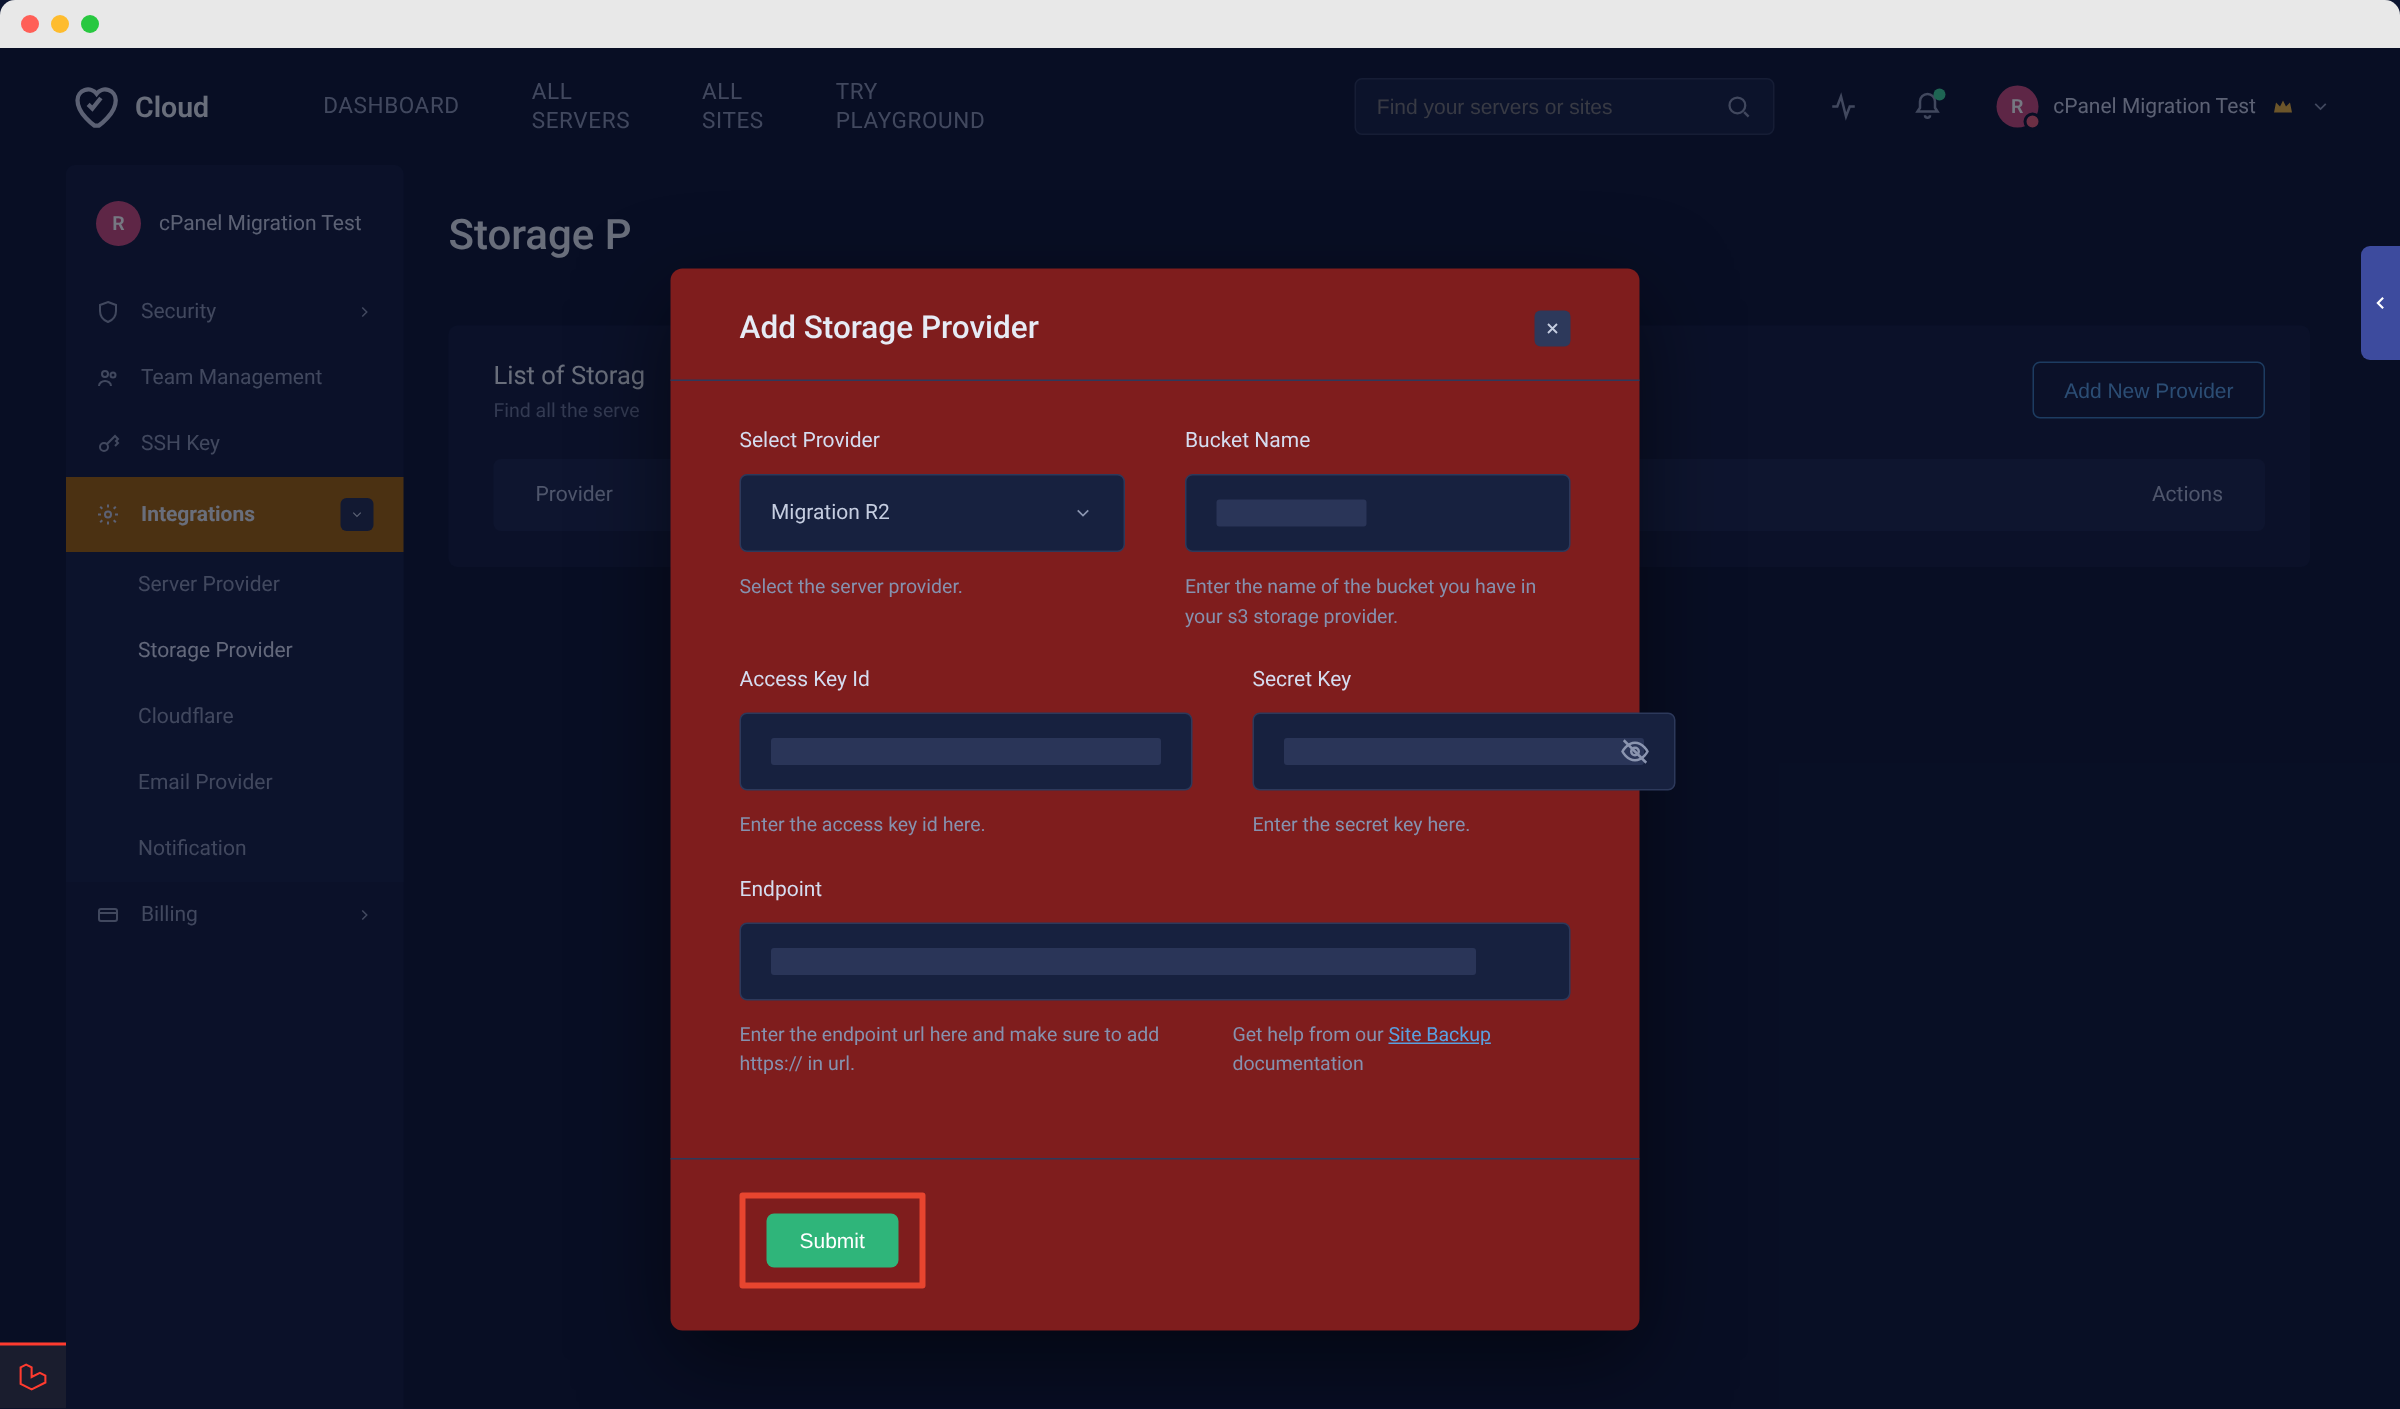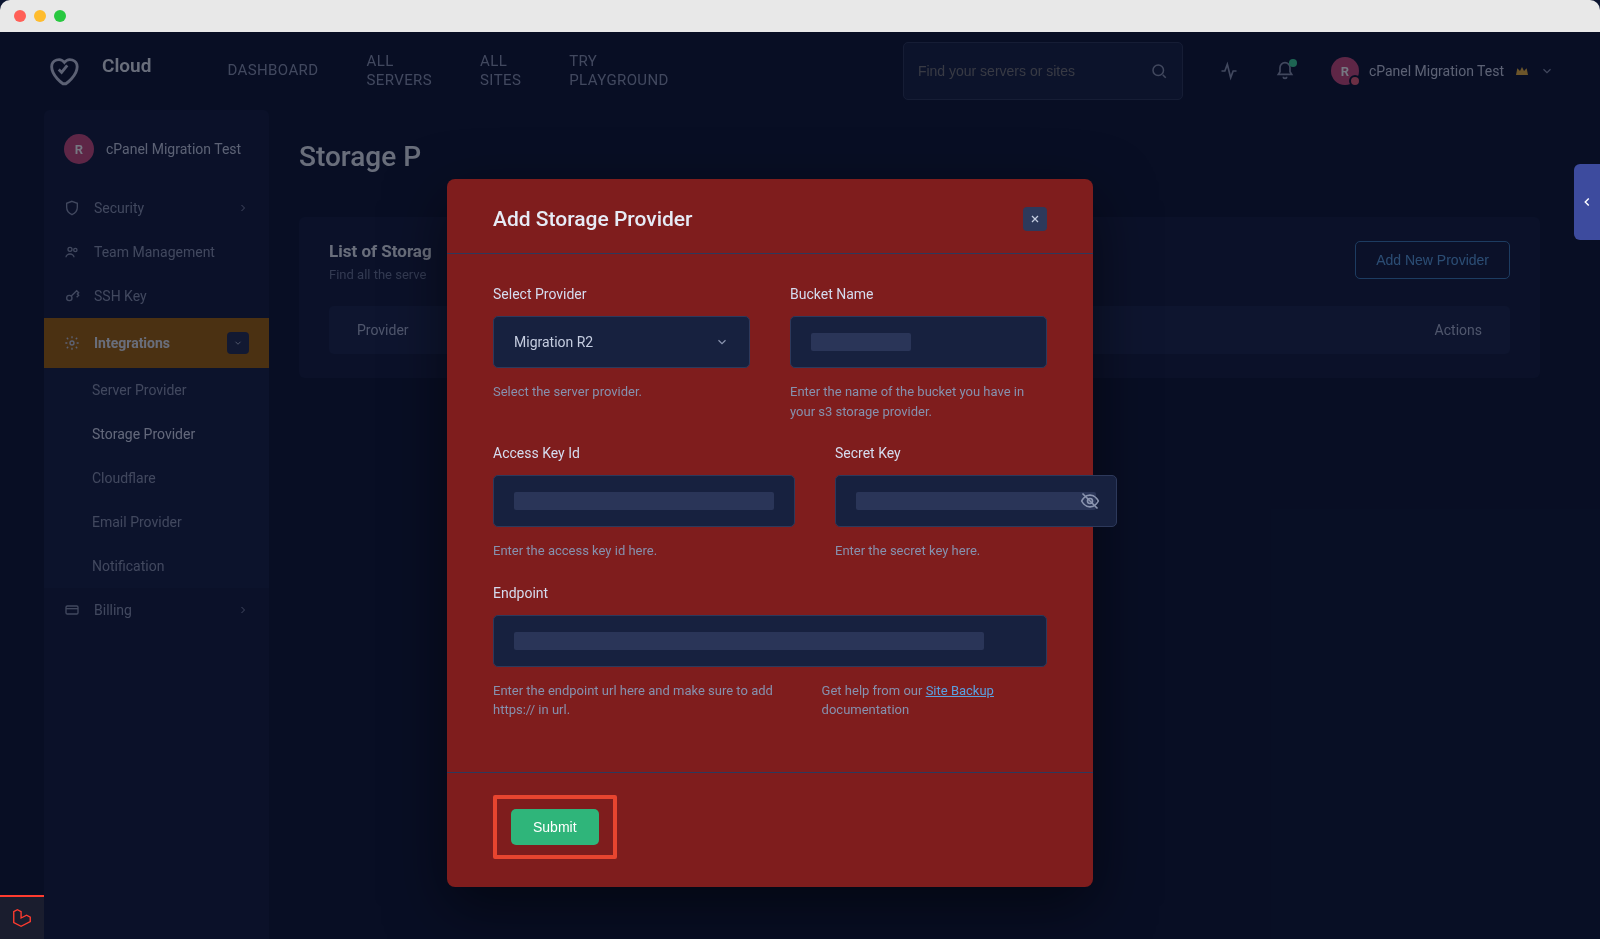--- a/index.html
+++ b/index.html
@@ -47,40 +47,40 @@
   height: 78px;
   display: flex;
   align-items: center;
   padding: 0 46px;
   gap: 36px;
   position: relative;
   z-index: 1;
 }
 .logo {
   display: flex;
-  align-items: flex-start;
-  gap: 22px;
+  align-items: center;
+  gap: 10px;
   color: #e2e8f0;
   font-weight: 600;
   font-size: 19px;
 }
 .logo svg { width: 34px; height: 34px; }
 .topnav .navlinks { display: flex; gap: 48px; margin-left: 40px; }
 .navlinks a {
   color: #8b95b0;
   text-decoration: none;
   font-size: 15px;
   line-height: 1.3;
   letter-spacing: 0.4px;
 }
 .navlinks .single { display:flex; align-items:center; }
 .topnav .spacer { flex: 1; }
 .search {
   width: 280px;
-  height: 58px;
+  height: 38px;
   background: #16213f;
   border: 1px solid #2a3655;
   border-radius: 5px;
   display: flex;
   align-items: center;
   padding: 0 14px;
   color: #6b7694;
 }
 .search input {
   flex: 1;
@@ -136,21 +136,21 @@
 
 .main { flex: 1; padding: 30px 60px 0 30px; }
 .page-title { color: #e2e8f0; font-size: 28px; font-weight: 500; margin-bottom: 44px; }
 
 .panel {
   background: #121c3b;
   border-radius: 6px;
   padding: 24px 30px;
 }
 .panel-head { display:flex; justify-content: space-between; align-items: flex-start; margin-bottom: 24px; }
-.panel-head h3 { color:#e2e8f0; font-size:17px; font-weight:700; margin-bottom:6px; }
+.panel-head h3 { color:#e2e8f0; font-size:17px; font-weight:400; margin-bottom:6px; }
 .panel-head p { color:#6b7694; font-size:13px; }
 .addbtn {
   border: 1px solid #3a7ab5; color: #5aa0e0; background: transparent;
   padding: 10px 20px; border-radius: 5px; font-size: 14px; cursor: pointer;
 }
 .tablehead {
   background: #1a2547; border-radius: 5px;
   display: flex; padding: 16px 28px; color:#a8b3cf; font-size:14px;
 }
 .tablehead div:nth-child(1){ flex: 2; }

